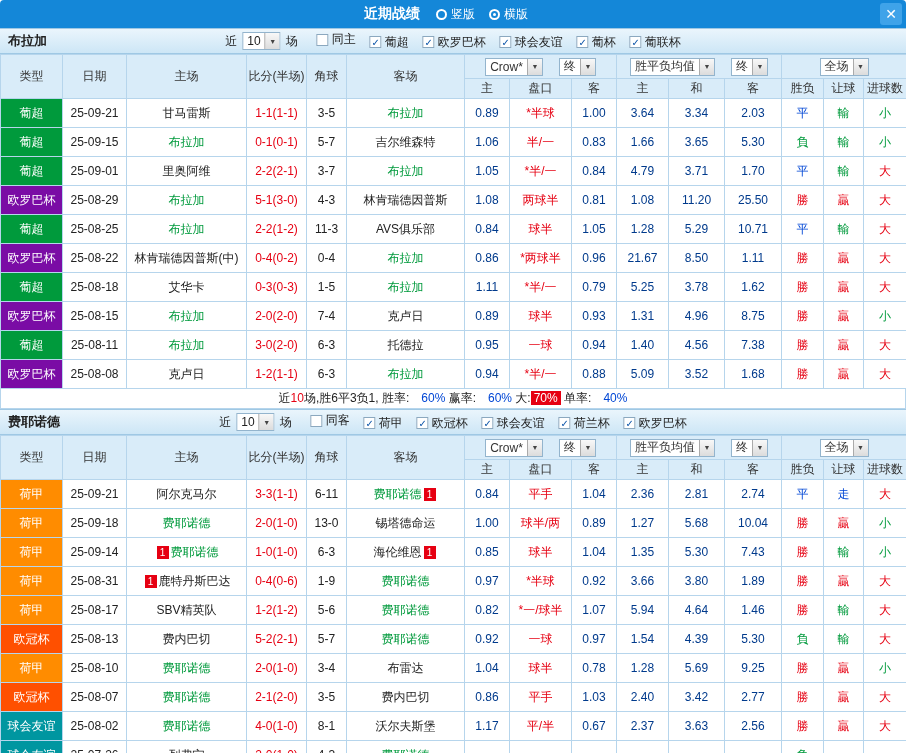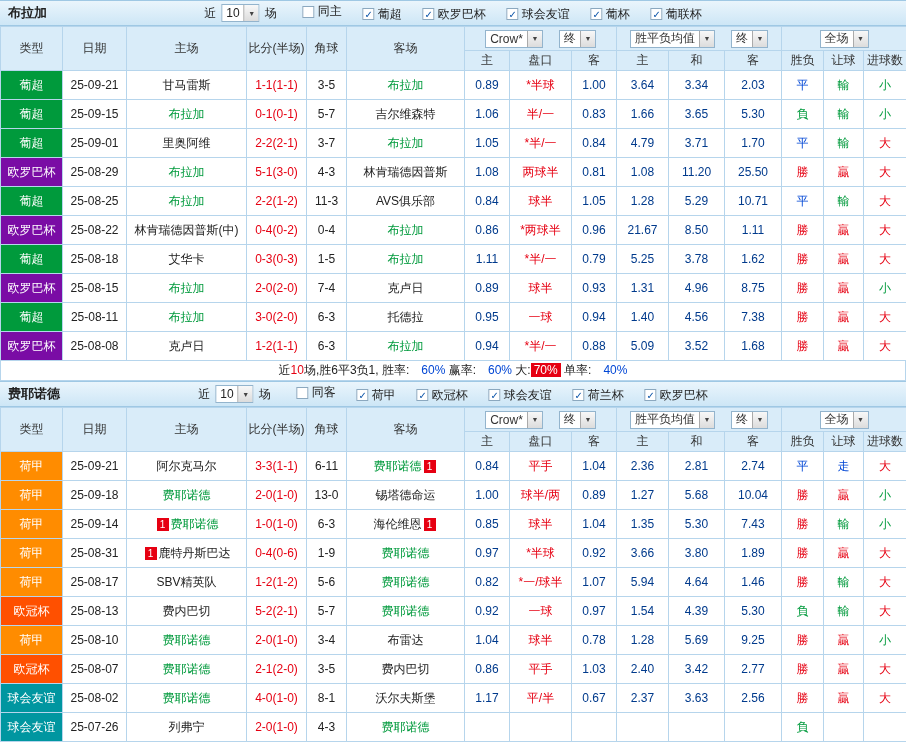--- a/index.html
+++ b/index.html
@@ -11,21 +11,21 @@
   .topbar .title { font-weight:bold; font-size:14px; margin-right:16px; }
   .radio { display:inline-flex; align-items:center; gap:4px; margin-right:14px; cursor:pointer; }
   .rdot { width:11px; height:11px; border:2px solid #fff; border-radius:50%; position:relative; display:inline-block; }
   .rdot.on::after { content:""; position:absolute; inset:2px; background:#fff; border-radius:50%; }
   .close { position:absolute; right:4px; top:3px; width:22px; height:22px; background:#3fa3e9; border-radius:3px; display:flex; align-items:center; justify-content:center; font-size:14px; cursor:pointer; }
 
   
   .secbar { height:26px; background:linear-gradient(#eaf5fc,#cde6f6); border-top:1px solid #9fc8e4; border-bottom:1px solid #9fc8e4; position:relative; display:flex; align-items:center; }
   .team-name { font-weight:bold; font-size:13px; color:#222; padding-left:8px; }
   .filters { position:absolute; left:50%; transform:translateX(-50%); display:flex; align-items:center; gap:5px; white-space:nowrap; }
-  .fcb { display:inline-flex; align-items:center; gap:3px; margin-left:21px; cursor:pointer; }
+  .fcb { display:inline-flex; align-items:center; gap:3px; margin-left:14px; cursor:pointer; }
   .cb { width:12px; height:12px; border:1px solid #8ba8bf; background:#fff; display:inline-flex; align-items:center; justify-content:center; font-size:10px; font-weight:bold; color:#0a53a8; }
 
   
   .selbox { display:inline-flex; align-items:center; border:1px solid #93b4cd; background:#fff; height:18px; padding-left:4px; cursor:pointer; }
   .selbox .arr { width:15px; align-self:stretch; margin-left:4px; background:linear-gradient(#f8f8f8,#dcdcdc); border-left:1px solid #aaa; display:flex; align-items:center; justify-content:center; font-size:7px; color:#444; }
   .selpair { display:inline-flex; gap:16px; align-items:center; justify-content:center; }
 
   
   table { border-collapse:collapse; width:906px; table-layout:fixed; }
   th,td { border:1px solid #b6d5ec; text-align:center; padding:0; white-space:nowrap; overflow:hidden; }
@@ -52,20 +52,32 @@
   .summary { height:20px; line-height:19px; text-align:center; border:1px solid #b6d5ec; border-top:none; }
   .s-red { color:#e60012; }
   .s-blue { color:#0046d5;margin-left:12px; }
   .s-redbg { background:#e60012; color:#fff; padding:0 3px; }
 </style>
 </head>
 <body>
 
 <div>
 
+  <div class="topbar">
+    <span class="title">近期战绩</span>
+    <label class="radio">
+      <span class="rdot"></span>
+      <span>竖版</span>
+    </label>
+    <label class="radio">
+      <span class="rdot on"></span>
+      <span>横版</span>
+    </label>
+    <span class="close">✕</span>
+  </div>
 
   <section>
     <div class="secbar">
       <span class="team-name">布拉加</span>
       <div class="filters">
         <span>近</span>
         <span class="selbox">
           <span>10</span>
           <span class="arr">▼</span>
         </span>

